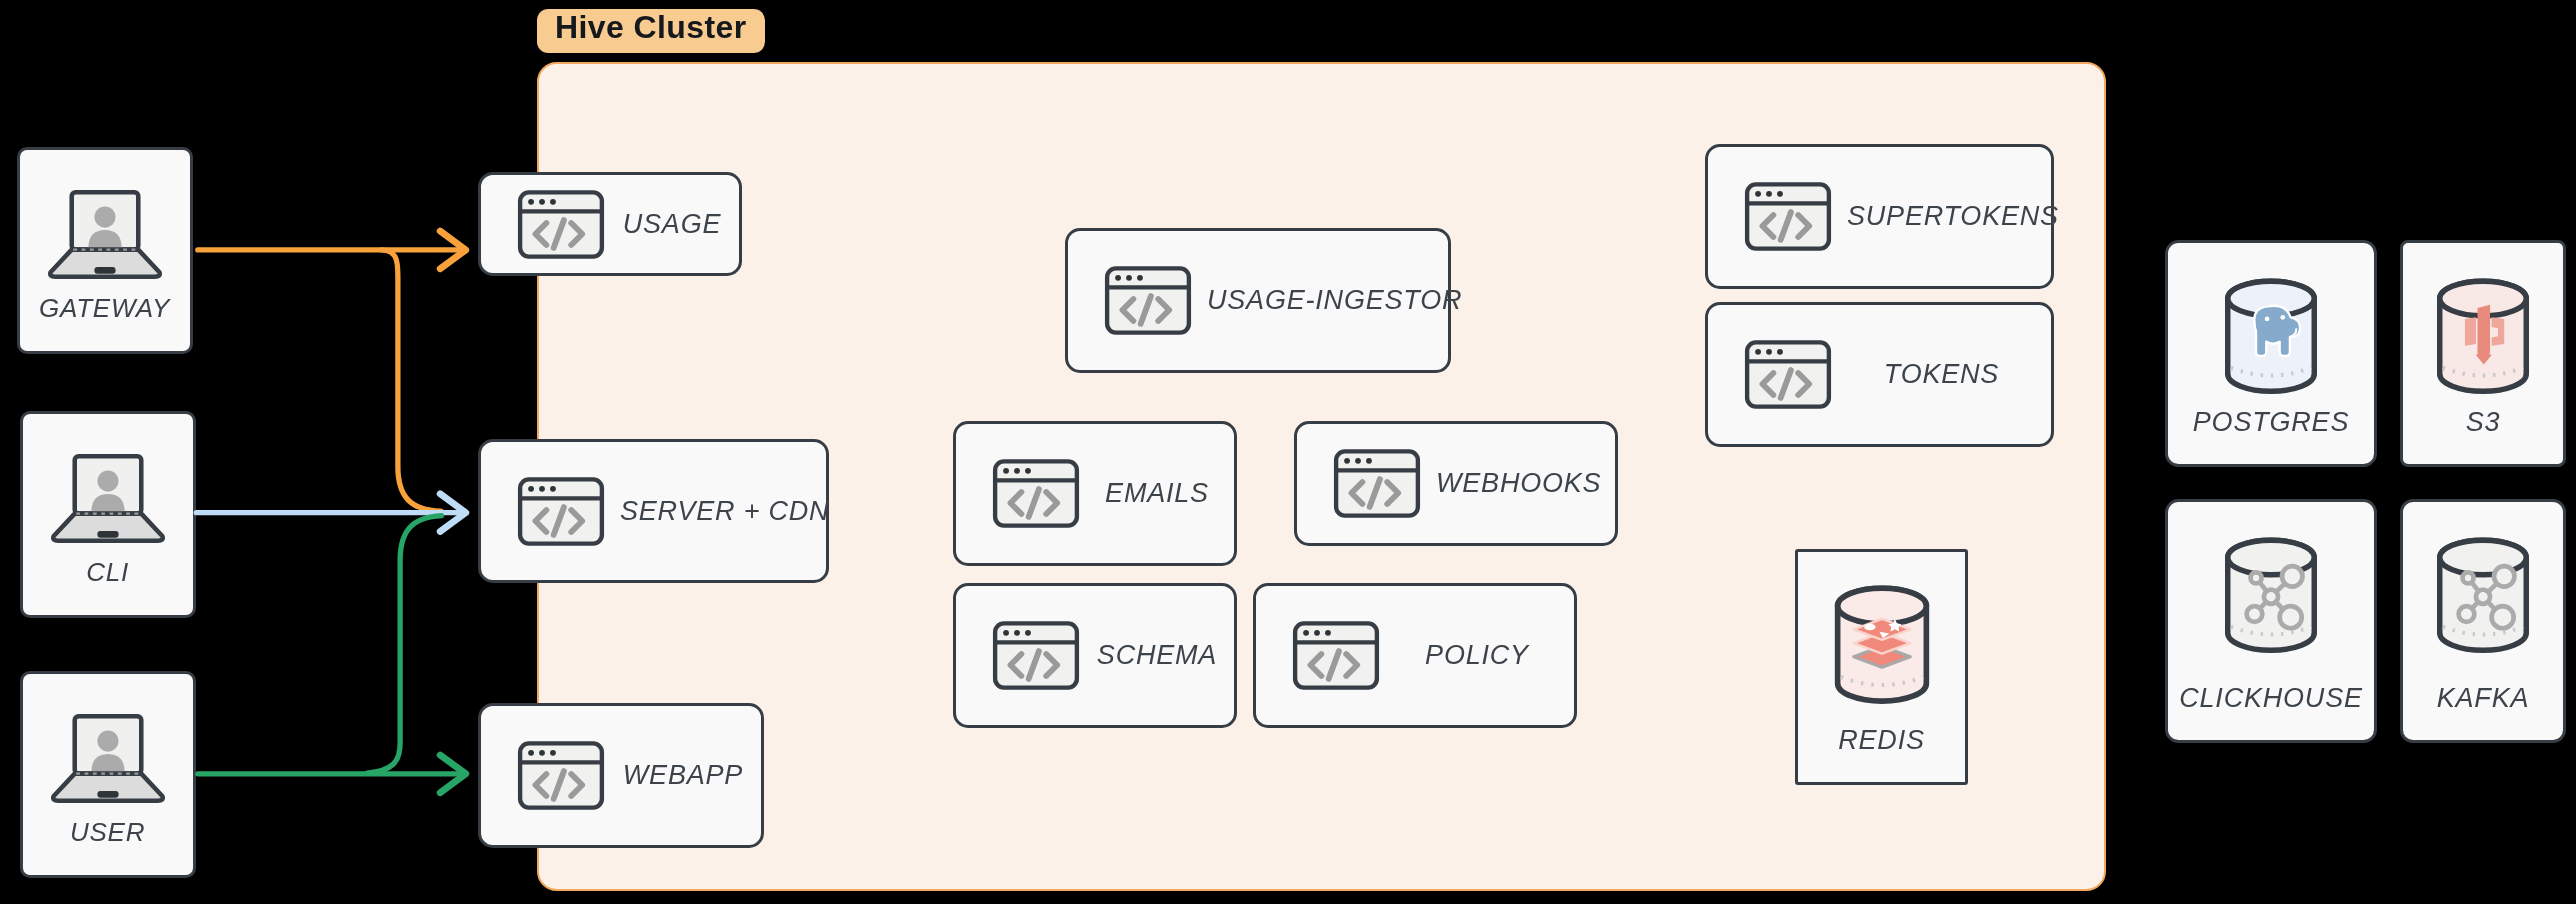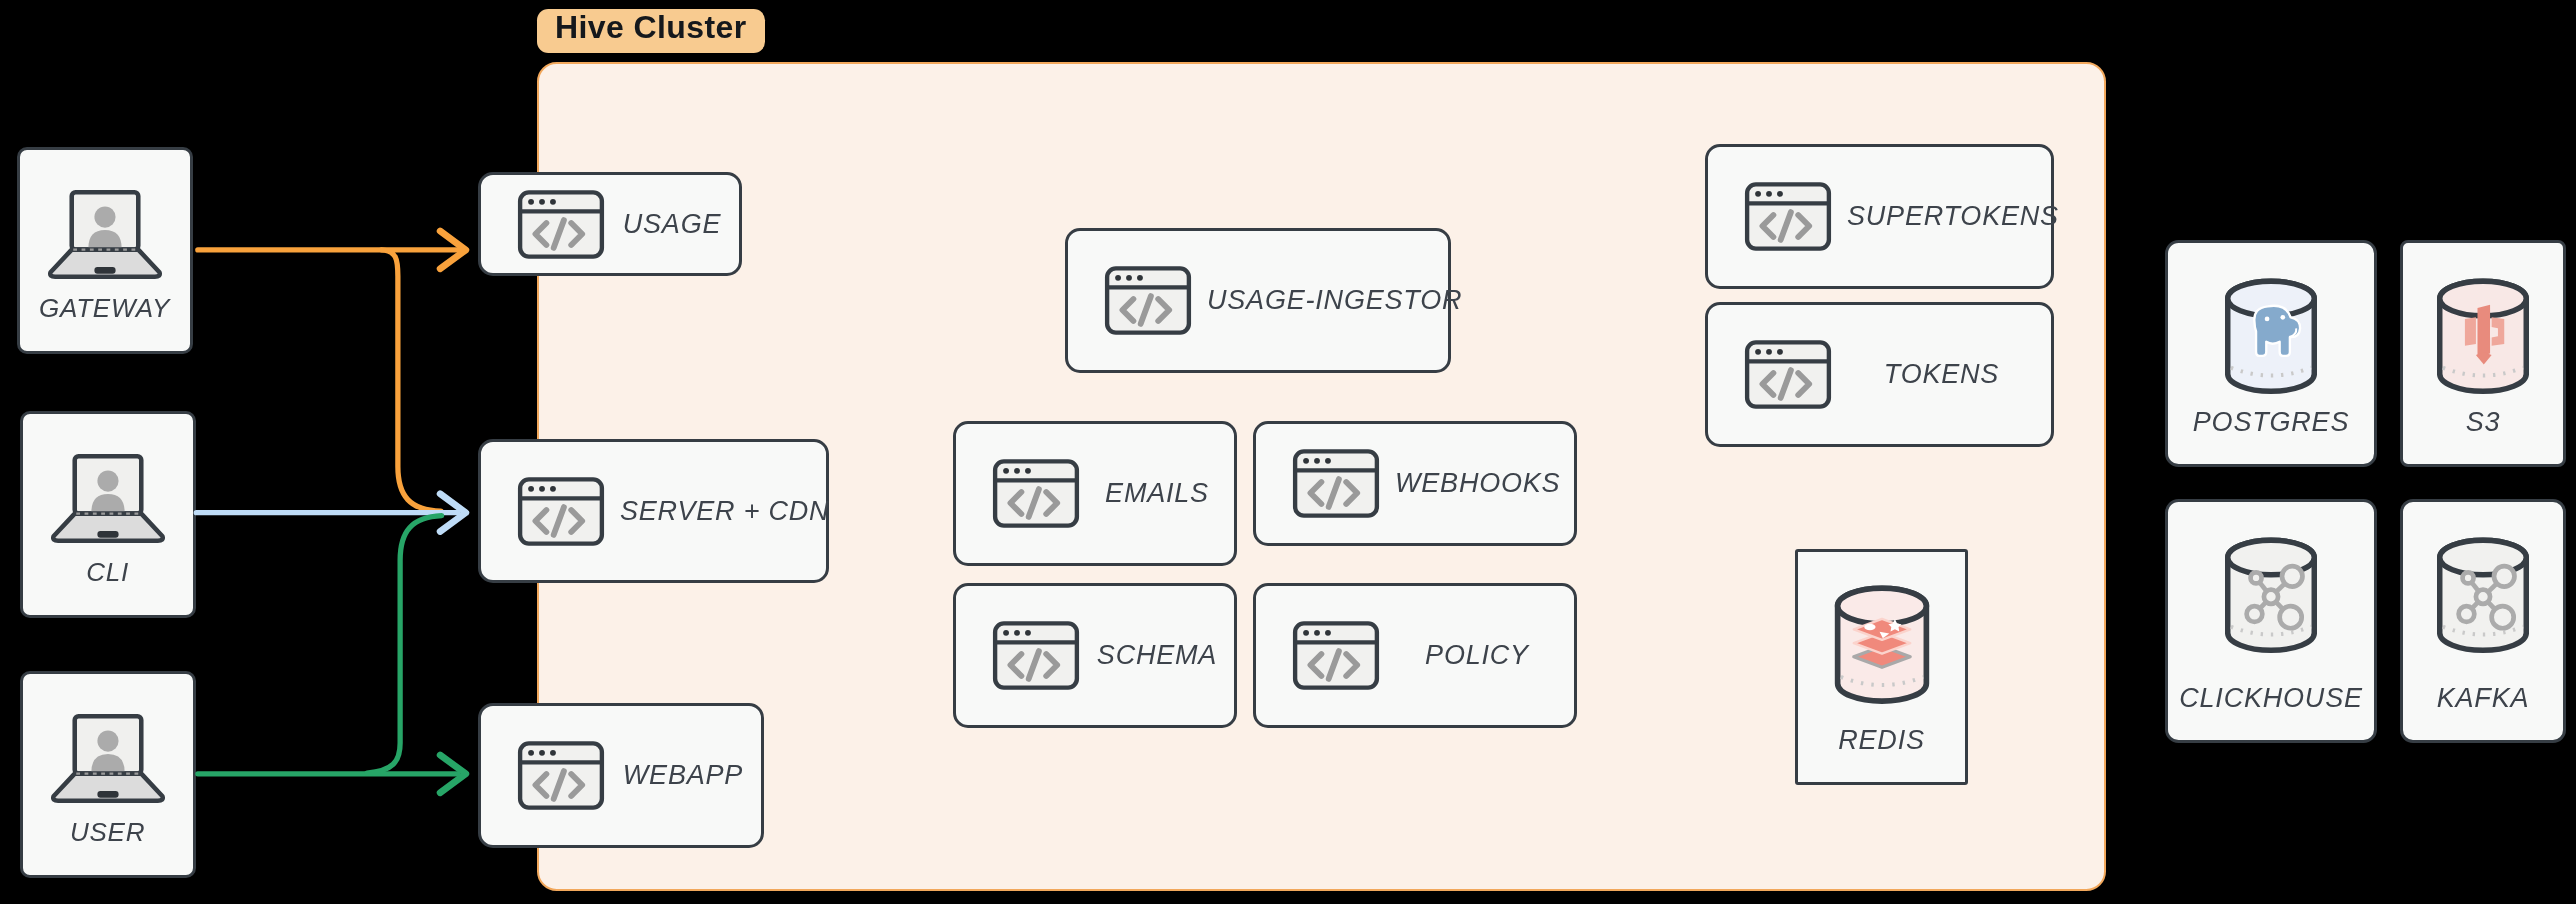--- a/index.html
+++ b/index.html
@@ -35,21 +35,21 @@
 
   
   .service{display:flex;align-items:center;}
   .service svg.browser{width:88px;height:71px;margin-left:36px;flex:0 0 auto;}
   .service .lbl{flex:1;text-align:center;font-size:27px;padding:0 15px;white-space:nowrap;}
   #usage{left:478px;top:172px;width:264px;height:104px}
   #server_cdn{left:478px;top:439px;width:351px;height:144px}
   #webapp{left:478px;top:703px;width:286px;height:145px}
   #usage_ingestor{left:1065px;top:228px;width:386px;height:145px}
   #emails{left:953px;top:421px;width:284px;height:145px}
-  #webhooks{left:1253px;top:421px;width:324px;height:125px}
+  #webhooks{left:1294px;top:421px;width:324px;height:125px}
   #schema{left:953px;top:583px;width:284px;height:145px}
   #policy{left:1253px;top:583px;width:324px;height:145px}
   #supertokens{left:1705px;top:144px;width:349px;height:145px}
   #tokens{left:1705px;top:302px;width:349px;height:145px}
 
   
   .store svg.cyl{position:absolute;left:50%;transform:translateX(-50%);top:35px;width:103px;height:118px;}
   .store .lbl{position:absolute;left:0;right:0;bottom:26px;text-align:center;font-size:27px;white-space:nowrap;}
   #redis{left:1795px;top:549px;width:173px;height:236px;border-radius:3px;text-decoration:underline;}
   #redis svg.cyl{top:33px;width:106px;height:121px}

